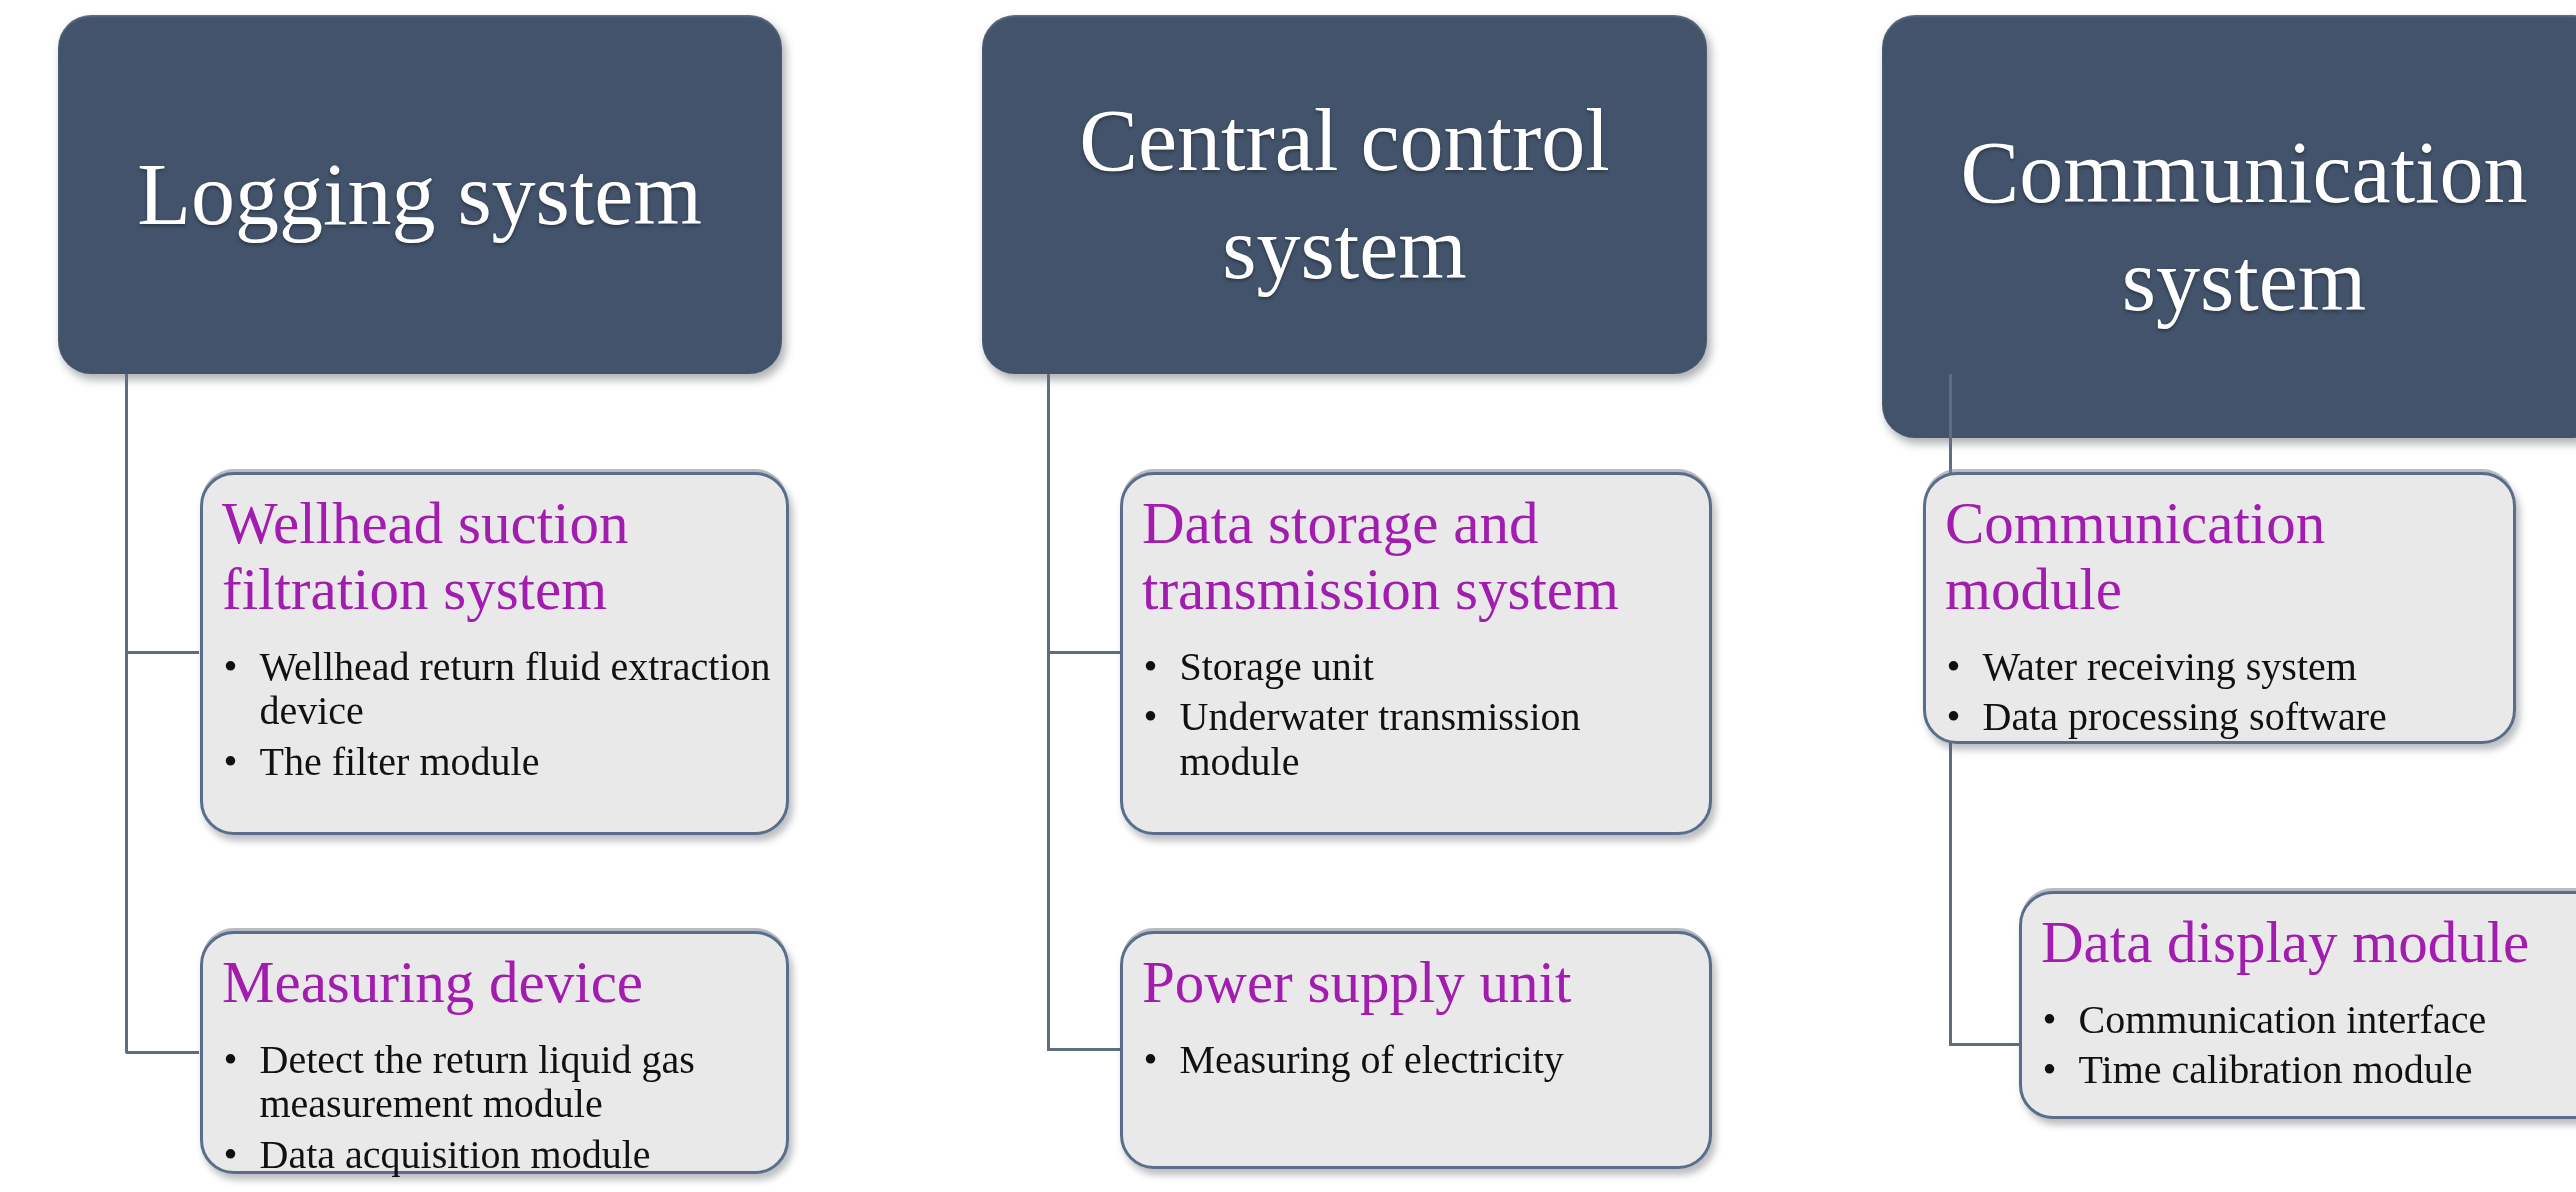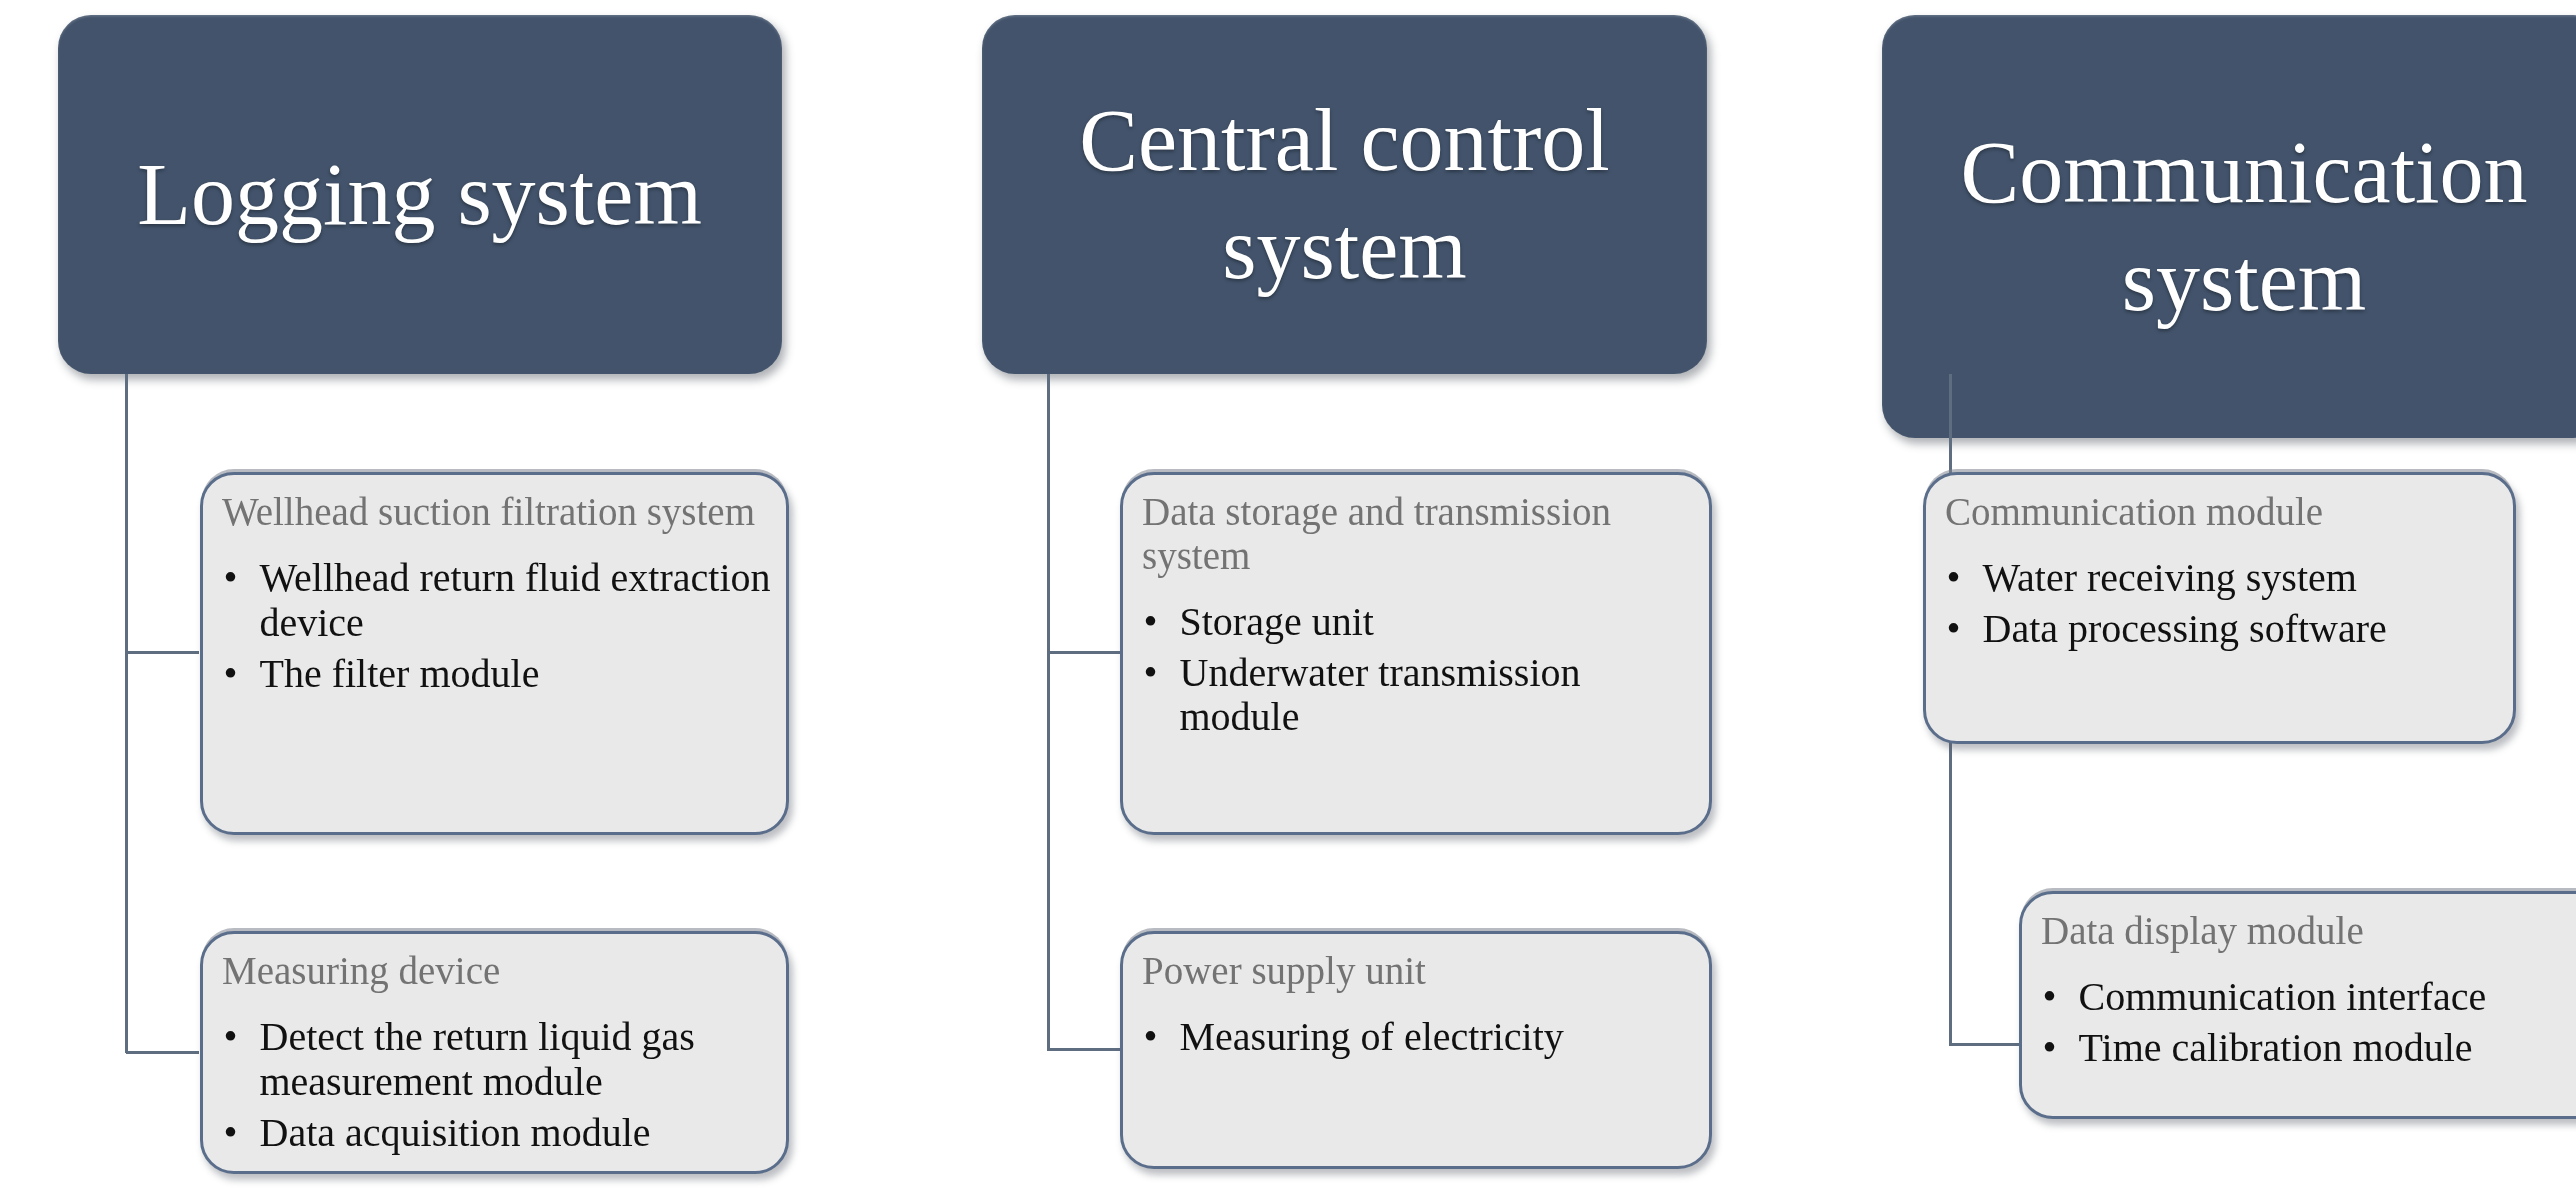--- a/index.html
+++ b/index.html
@@ -32,23 +32,23 @@
     position:absolute;
     background:#E9E9E9;
     border:3px solid #5A6E8C;
     border-radius:34px;
     box-sizing:border-box;
     box-shadow:0 -4.5px 0 -1.5px rgba(125,132,142,0.55), 3.7px 6px 7.5px rgba(90,95,105,0.40);
     padding:15px 15px 12px 19px;
     color:#111111;
   }
   .box-title{
-    font-size:39px;
+    font-size:59px;
     line-height:1.12;
-    color:#737373;
+    color:#a21caf;
   }
   .bullets{margin-top:22.5px;}
   .bullet{
     display:flex;
     align-items:flex-start;
     padding-left:1.5px;
     margin-bottom:6px;
   }
   .bullet .dot{
     flex:none;

